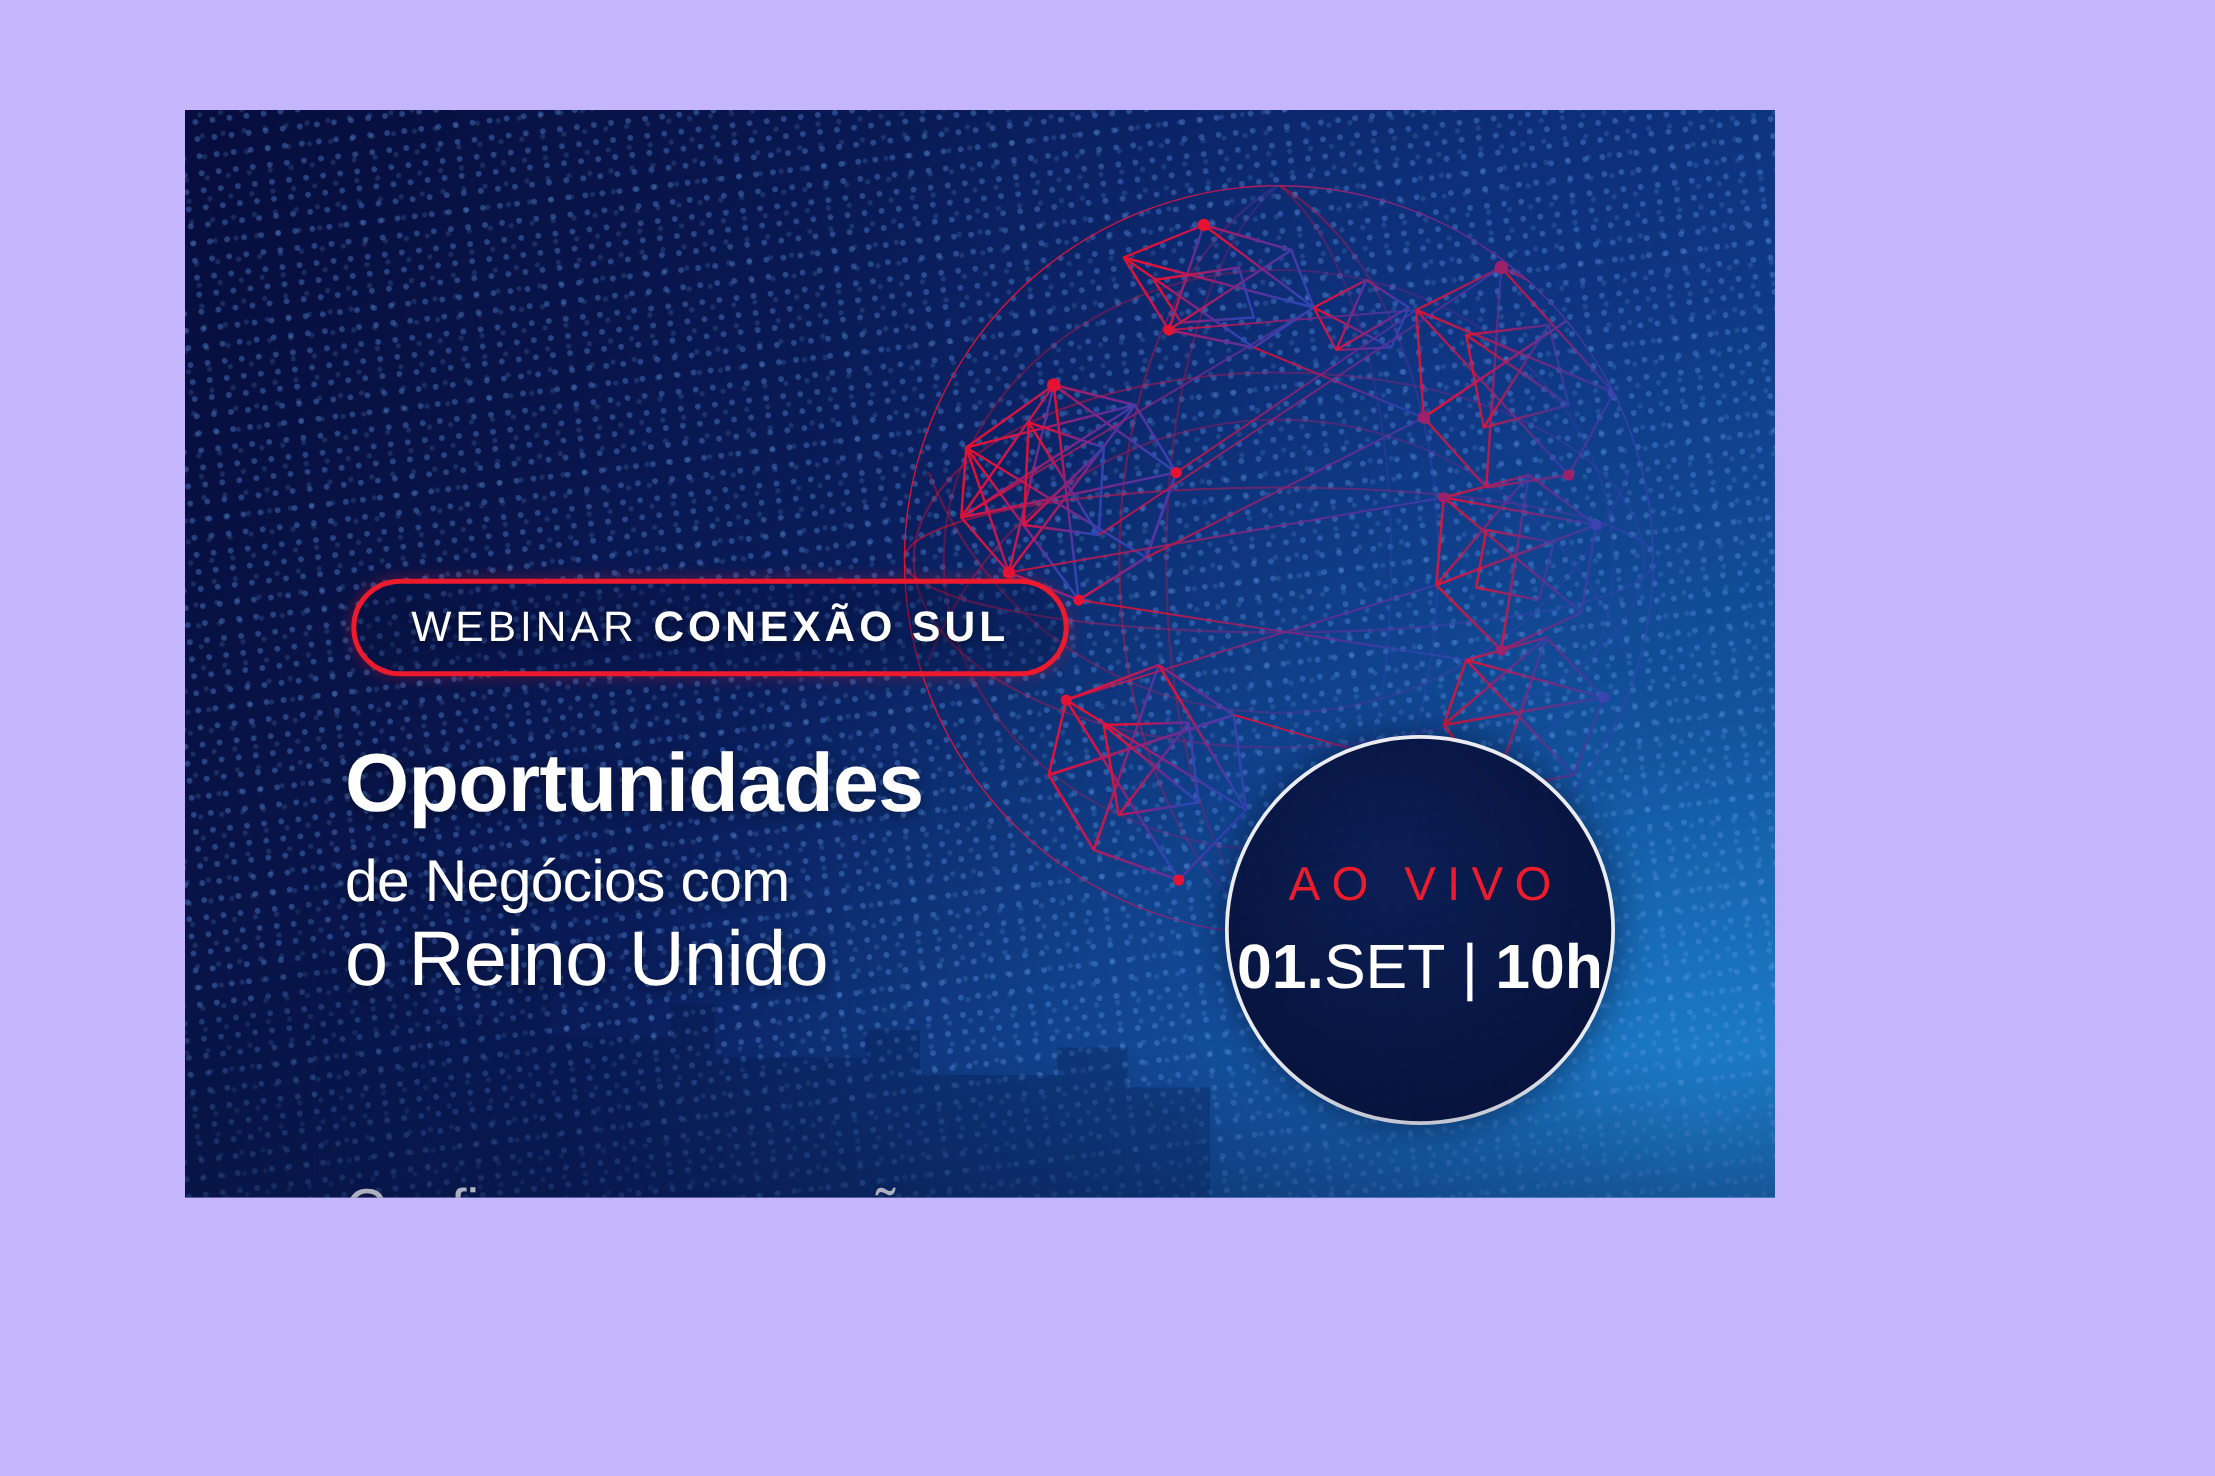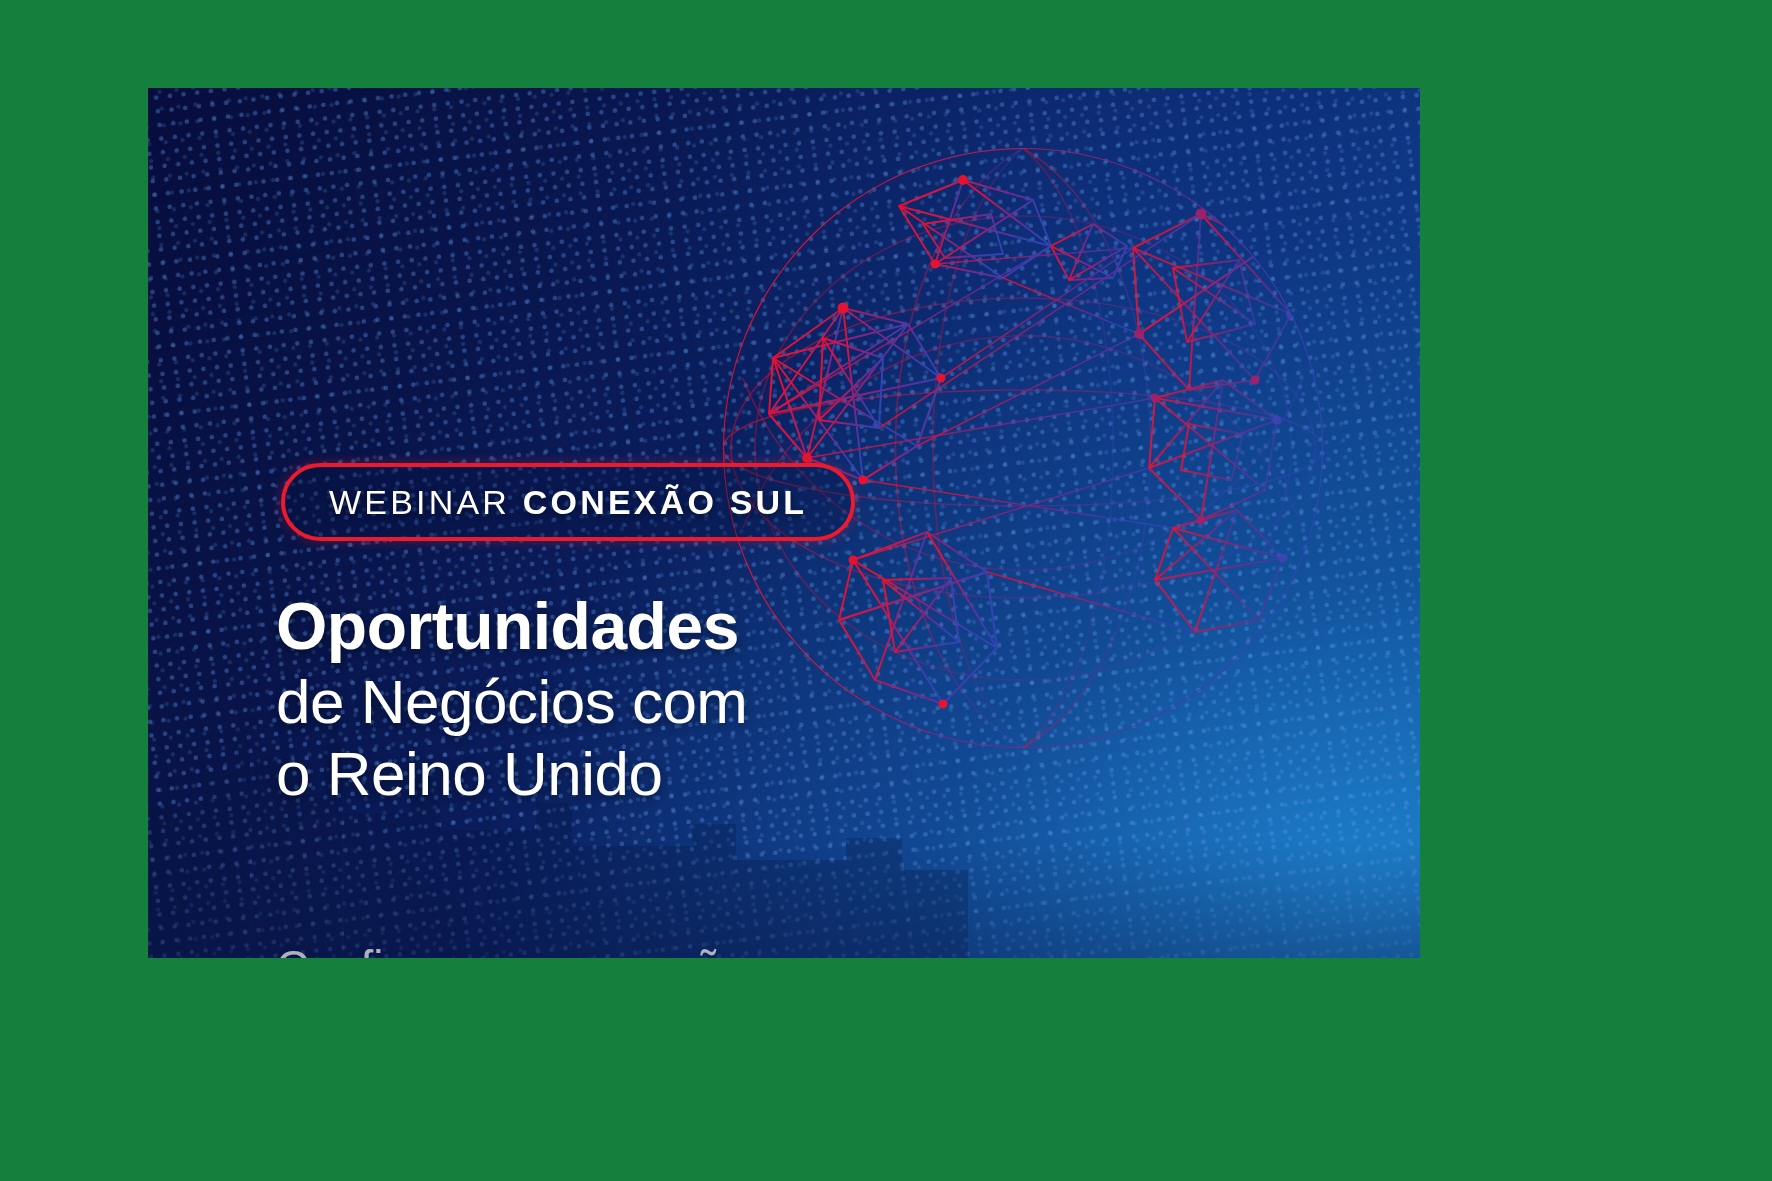--- a/index.html
+++ b/index.html
@@ -14,21 +14,21 @@
     overflow: hidden;
     font-family: "Liberation Sans", sans-serif;
     -webkit-font-smoothing: antialiased;
   }
 
   
   .page {
     position: relative;
     width: 1772px;
     height: 1181px;
-    background: #15803d;
+    background: #c4b5fd;
   }
 
   
   .banner {
     position: absolute;
     left: 148px;
     top: 88px;
     width: 1272px;
     height: 870px;
     overflow: hidden;
@@ -122,21 +122,21 @@
   
   .headline {
     position: absolute;
     left: 128px;
     top: 502px;
     color: #ffffff;
     line-height: 1.10;
     text-shadow: 0 3px 10px rgba(0,0,0,0.40);
   }
   .headline .l1 { font-size: 66px; font-weight: 700; letter-spacing: -0.5px; display: block; }
-  .headline .l2 { font-size: 62px; font-weight: 400; letter-spacing: -0.5px; display: block; margin-top: 5px; }
+  .headline .l2 { font-size: 47px; font-weight: 400; letter-spacing: -0.5px; display: block; margin-top: 16px; }
   .headline .l3 { font-size: 62px; font-weight: 400; letter-spacing: -0.5px; display: block; margin-top: 4px; }
   .headline .l3 b { font-weight: 400; }
 
   
   .subline {
     position: absolute;
     left: 128px;
     top: 852px;
     color: #ffffff;
     font-size: 46px;
@@ -368,17 +368,21 @@
     </div>
 
     <div class="headline">
       <span class="l1">Oportunidades</span>
       <span class="l2">de Negócios com</span>
       <span class="l3"><span>o </span><b>Reino Unido</b></span>
     </div>
 
     <div class="subline">Confira a programação</div>
 
+    <div class="live-circle">
+      <div class="live">AO VIVO</div>
+      <div class="date"><span class="b">01.</span><span class="r">SET</span><span class="r"> | </span><span class="b">10h</span></div>
+    </div>
 
     <div class="bottom-fade"></div>
   </div>
 
 </div>
 
 </body></html>

